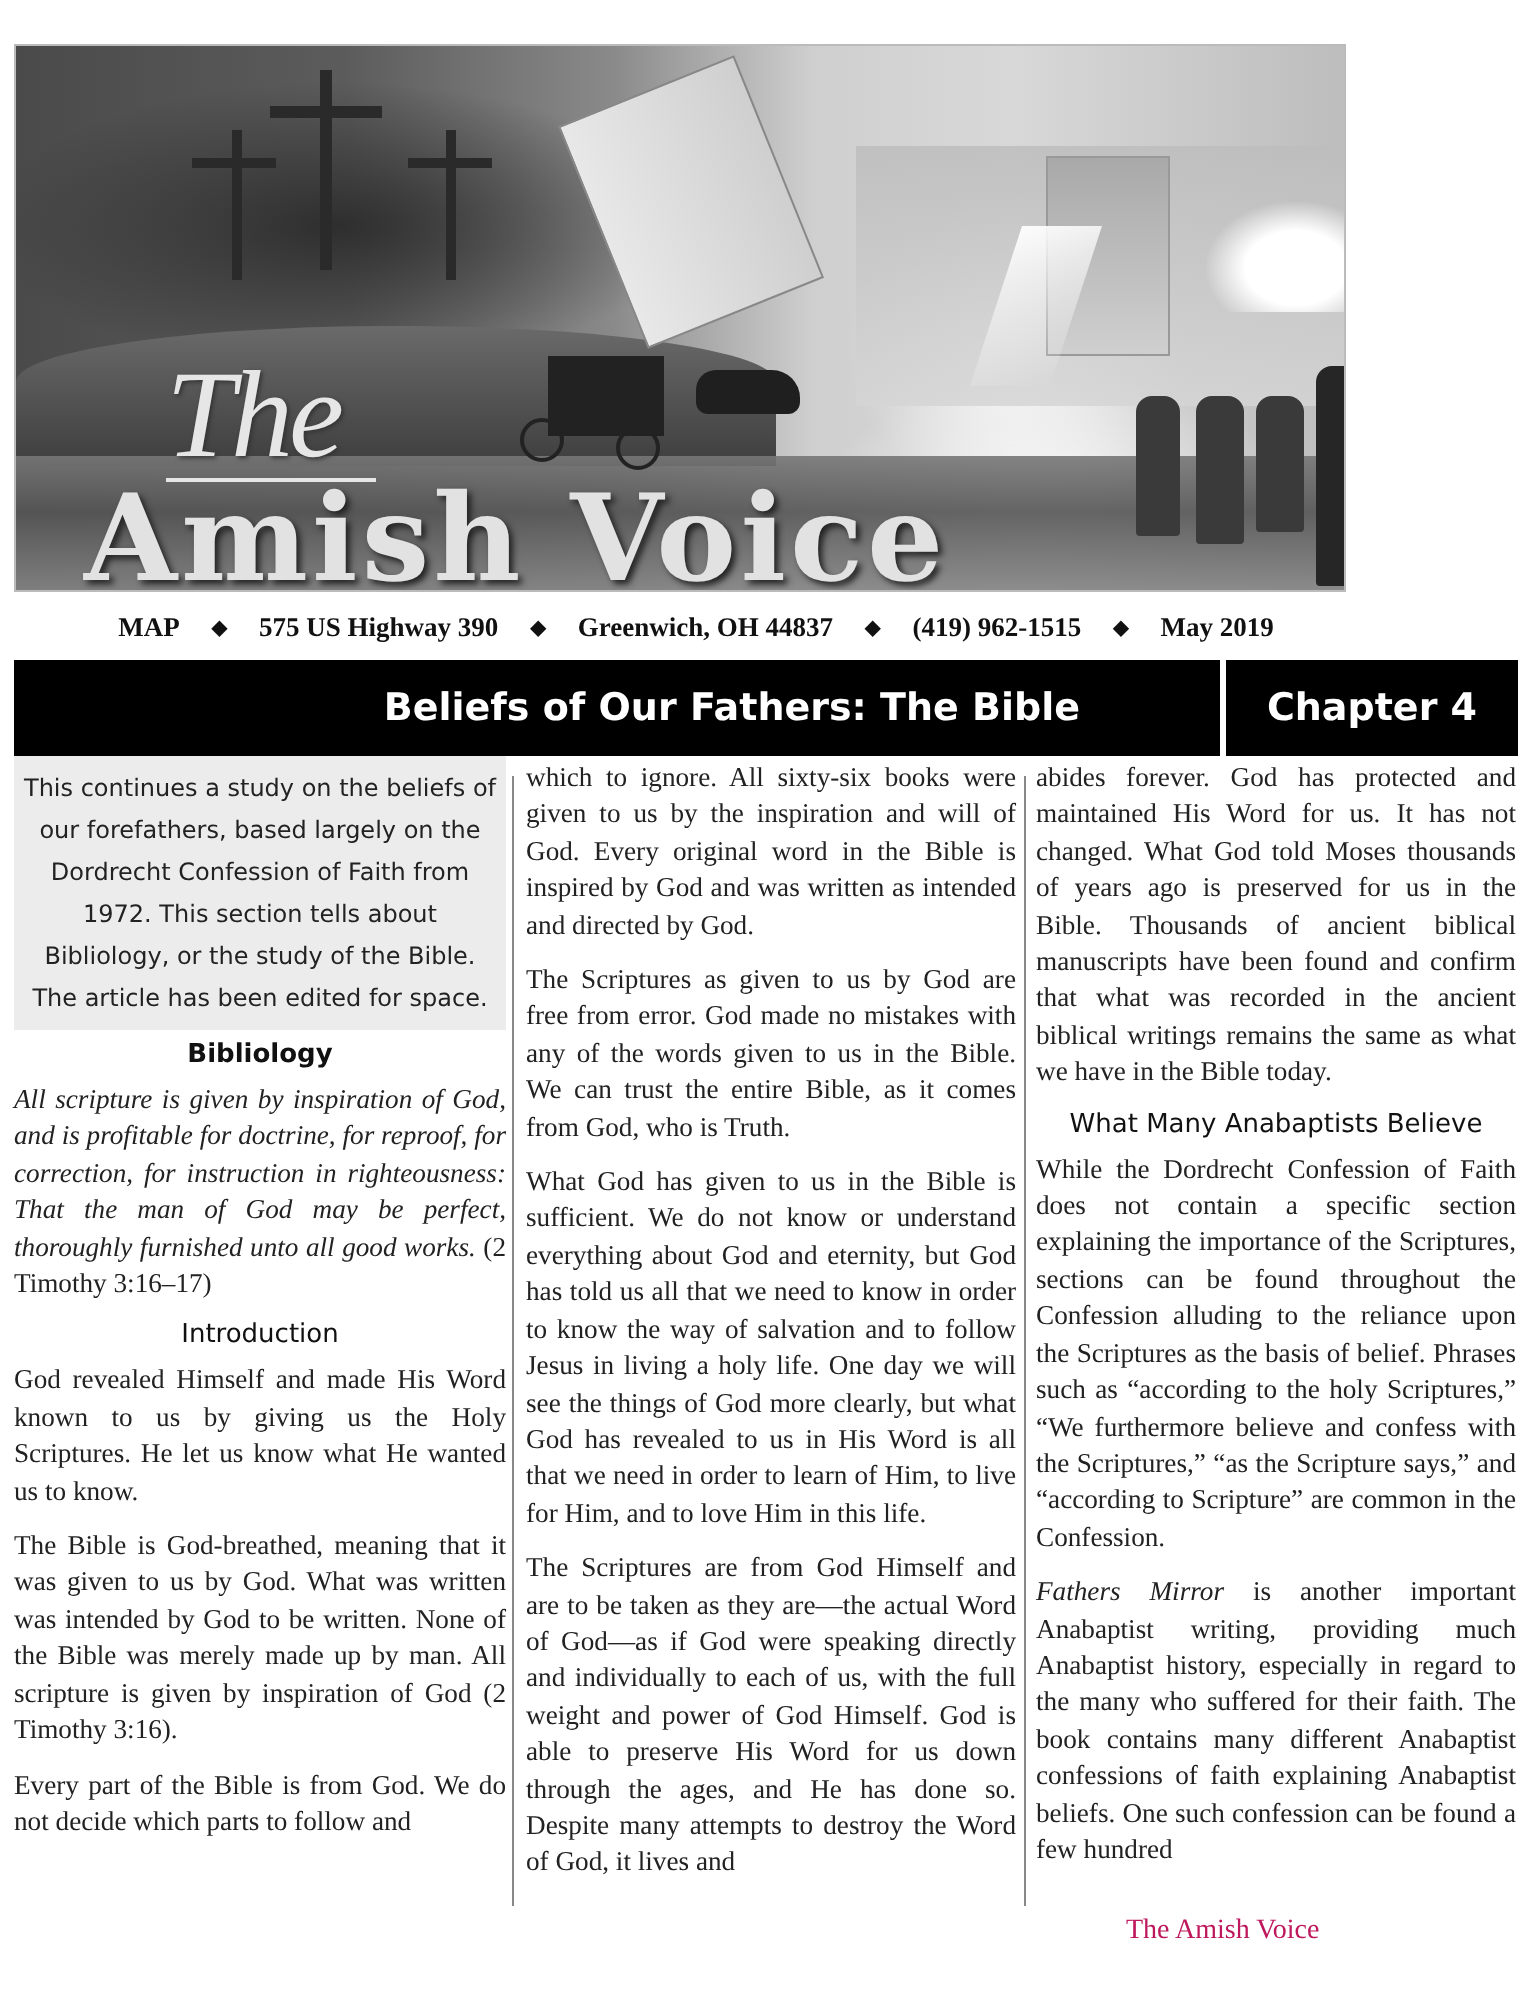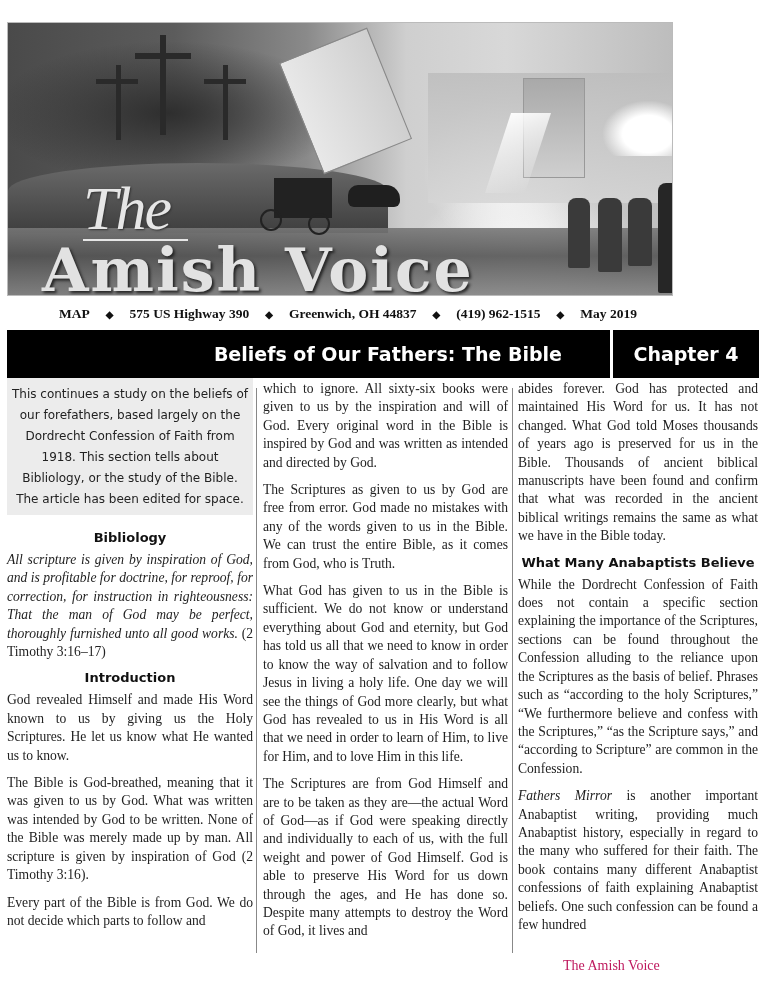--- a/index.html
+++ b/index.html
@@ -99,21 +99,21 @@
       display: flex; justify-content: center; align-items: center; gap: 0;
       font-family: "Liberation Serif", serif; font-weight: bold; font-size: 13.5px; color: #111;
     }
     .infoline .sep { margin: 0 16px; font-size: 10px; }
 
     
     .titlebar {
       position: absolute; left: 7px; top: 330px; width: 603px; height: 48px;
       background: #000; color: #fff;
       font-family: "DejaVu Sans", sans-serif; font-weight: bold; font-size: 19px;
-      display: flex; align-items: center; justify-content: flex-end; padding-right: 48px;
+      display: flex; align-items: center; justify-content: flex-end; padding-right: 70px;
     }
     .chapterbar {
       position: absolute; left: 613px; top: 330px; width: 146px; height: 48px;
       background: #000; color: #fff;
       font-family: "DejaVu Sans", sans-serif; font-weight: bold; font-size: 19px;
       display: flex; align-items: center; justify-content: center;
     }
 
     
     .col { position: absolute; top: 378px; }
@@ -128,24 +128,24 @@
       background: #ececec; padding: 6px 4px 5px 4px;
       font-family: "DejaVu Sans", sans-serif; font-size: 12px; line-height: 21px;
       text-align: center; color: #222;
     }
     .h-big {
       font-family: "DejaVu Sans", sans-serif; font-weight: bold; font-size: 17px;
       text-align: center; margin-top: 8px; color: #111;
     }
     .h-sub {
       font-family: "DejaVu Sans", sans-serif; font-weight: bold; font-size: 13px;
-      text-align: center; margin-top: 15px; color: #111;
+      text-align: center; margin-top: 5px; color: #111;
     }
     .h-sec {
-      font-family: "DejaVu Sans", sans-serif; font-weight: bold; font-size: 13px;
+      font-family: "DejaVu Sans", sans-serif; font-weight: normal; font-size: 13px;
       text-align: center; margin: 8px 0 6px 0; color: #111;
     }
     p {
       font-family: "Liberation Serif", serif; font-size: 13.6px; line-height: 18.4px;
       text-align: justify; color: #222; margin-bottom: 9px;
     }
     p.verse { font-style: italic; margin-top: 6px; }
     p.verse .ref { font-style: normal; }
     .col2 p:first-child, .col3 p:first-child { margin-top: 2px; }
     em { font-style: italic; }
@@ -202,21 +202,21 @@
   <span>Beliefs of Our Fathers: The Bible</span>
 </div>
 <div class="chapterbar">
   <span>Chapter 4</span>
 </div>
 
 <div class="vrule r1"></div>
 <div class="vrule r2"></div>
 
 <div class="col col1">
-  <div class="intro-box">This continues a study on the beliefs of our forefathers, based largely on the Dordrecht Confession of Faith from 1918. This section tells about Bibliology, or the study of the Bible. The article has been edited for space.</div>
+  <div class="intro-box">This continues a study on the beliefs of our forefathers, based largely on the Dordrecht Confession of Faith from 1972. This section tells about Bibliology, or the study of the Bible. The article has been edited for space.</div>
   <div class="h-sub">Bibliology</div>
   <p class="verse">
     <span>All scripture is given by inspiration of God, and is profitable for doctrine, for reproof, for correction, for instruction in righteousness: That the man of God may be perfect, thoroughly furnished unto all good works.</span>
     <span class="ref">(2 Timothy 3:16–17)</span>
   </p>
   <div class="h-sec">Introduction</div>
   <p>God revealed Himself and made His Word known to us by giving us the Holy Scriptures. He let us know what He wanted us to know.</p>
   <p>The Bible is God-breathed, meaning that it was given to us by God. What was written was intended by God to be written. None of the Bible was merely made up by man. All scripture is given by inspiration of God (2 Timothy 3:16).</p>
   <p>Every part of the Bible is from God. We do not decide which parts to follow and</p>
 </div>

